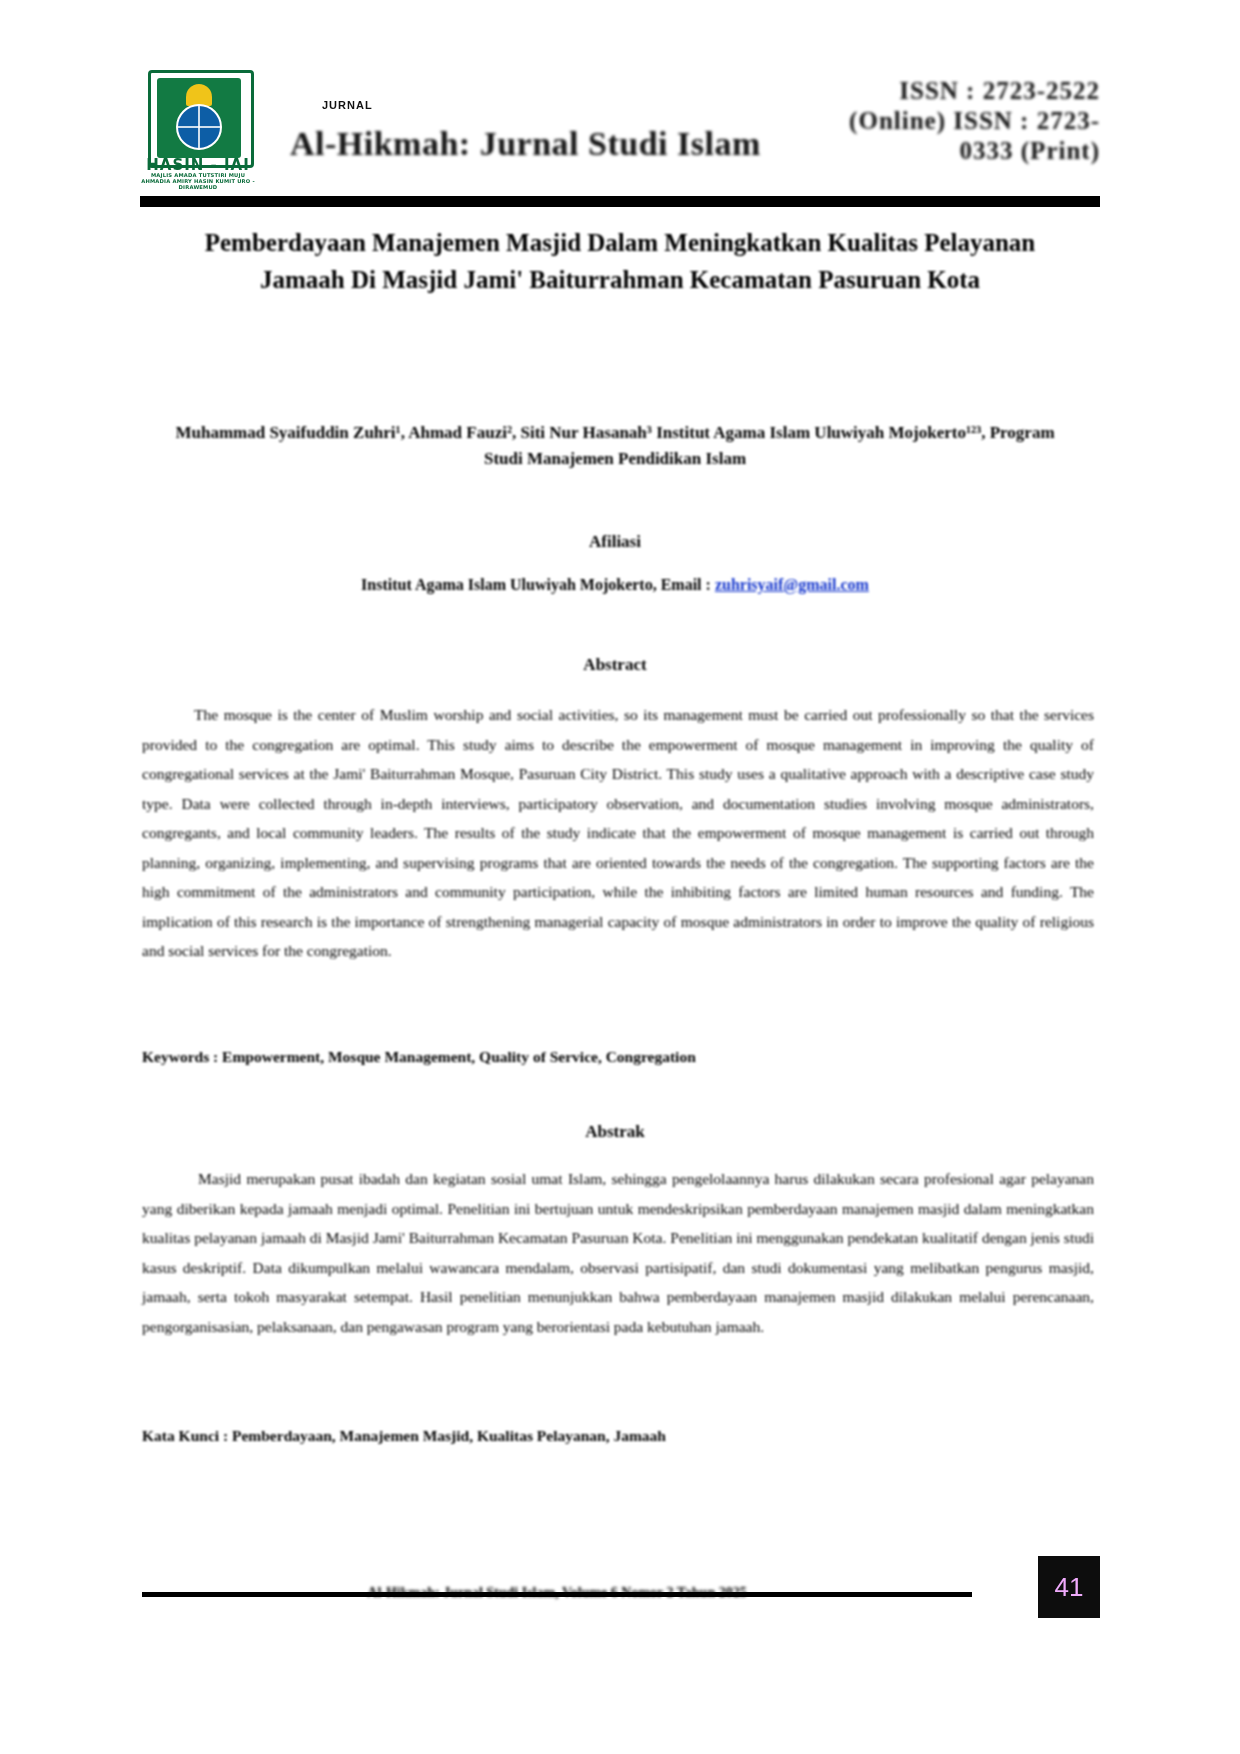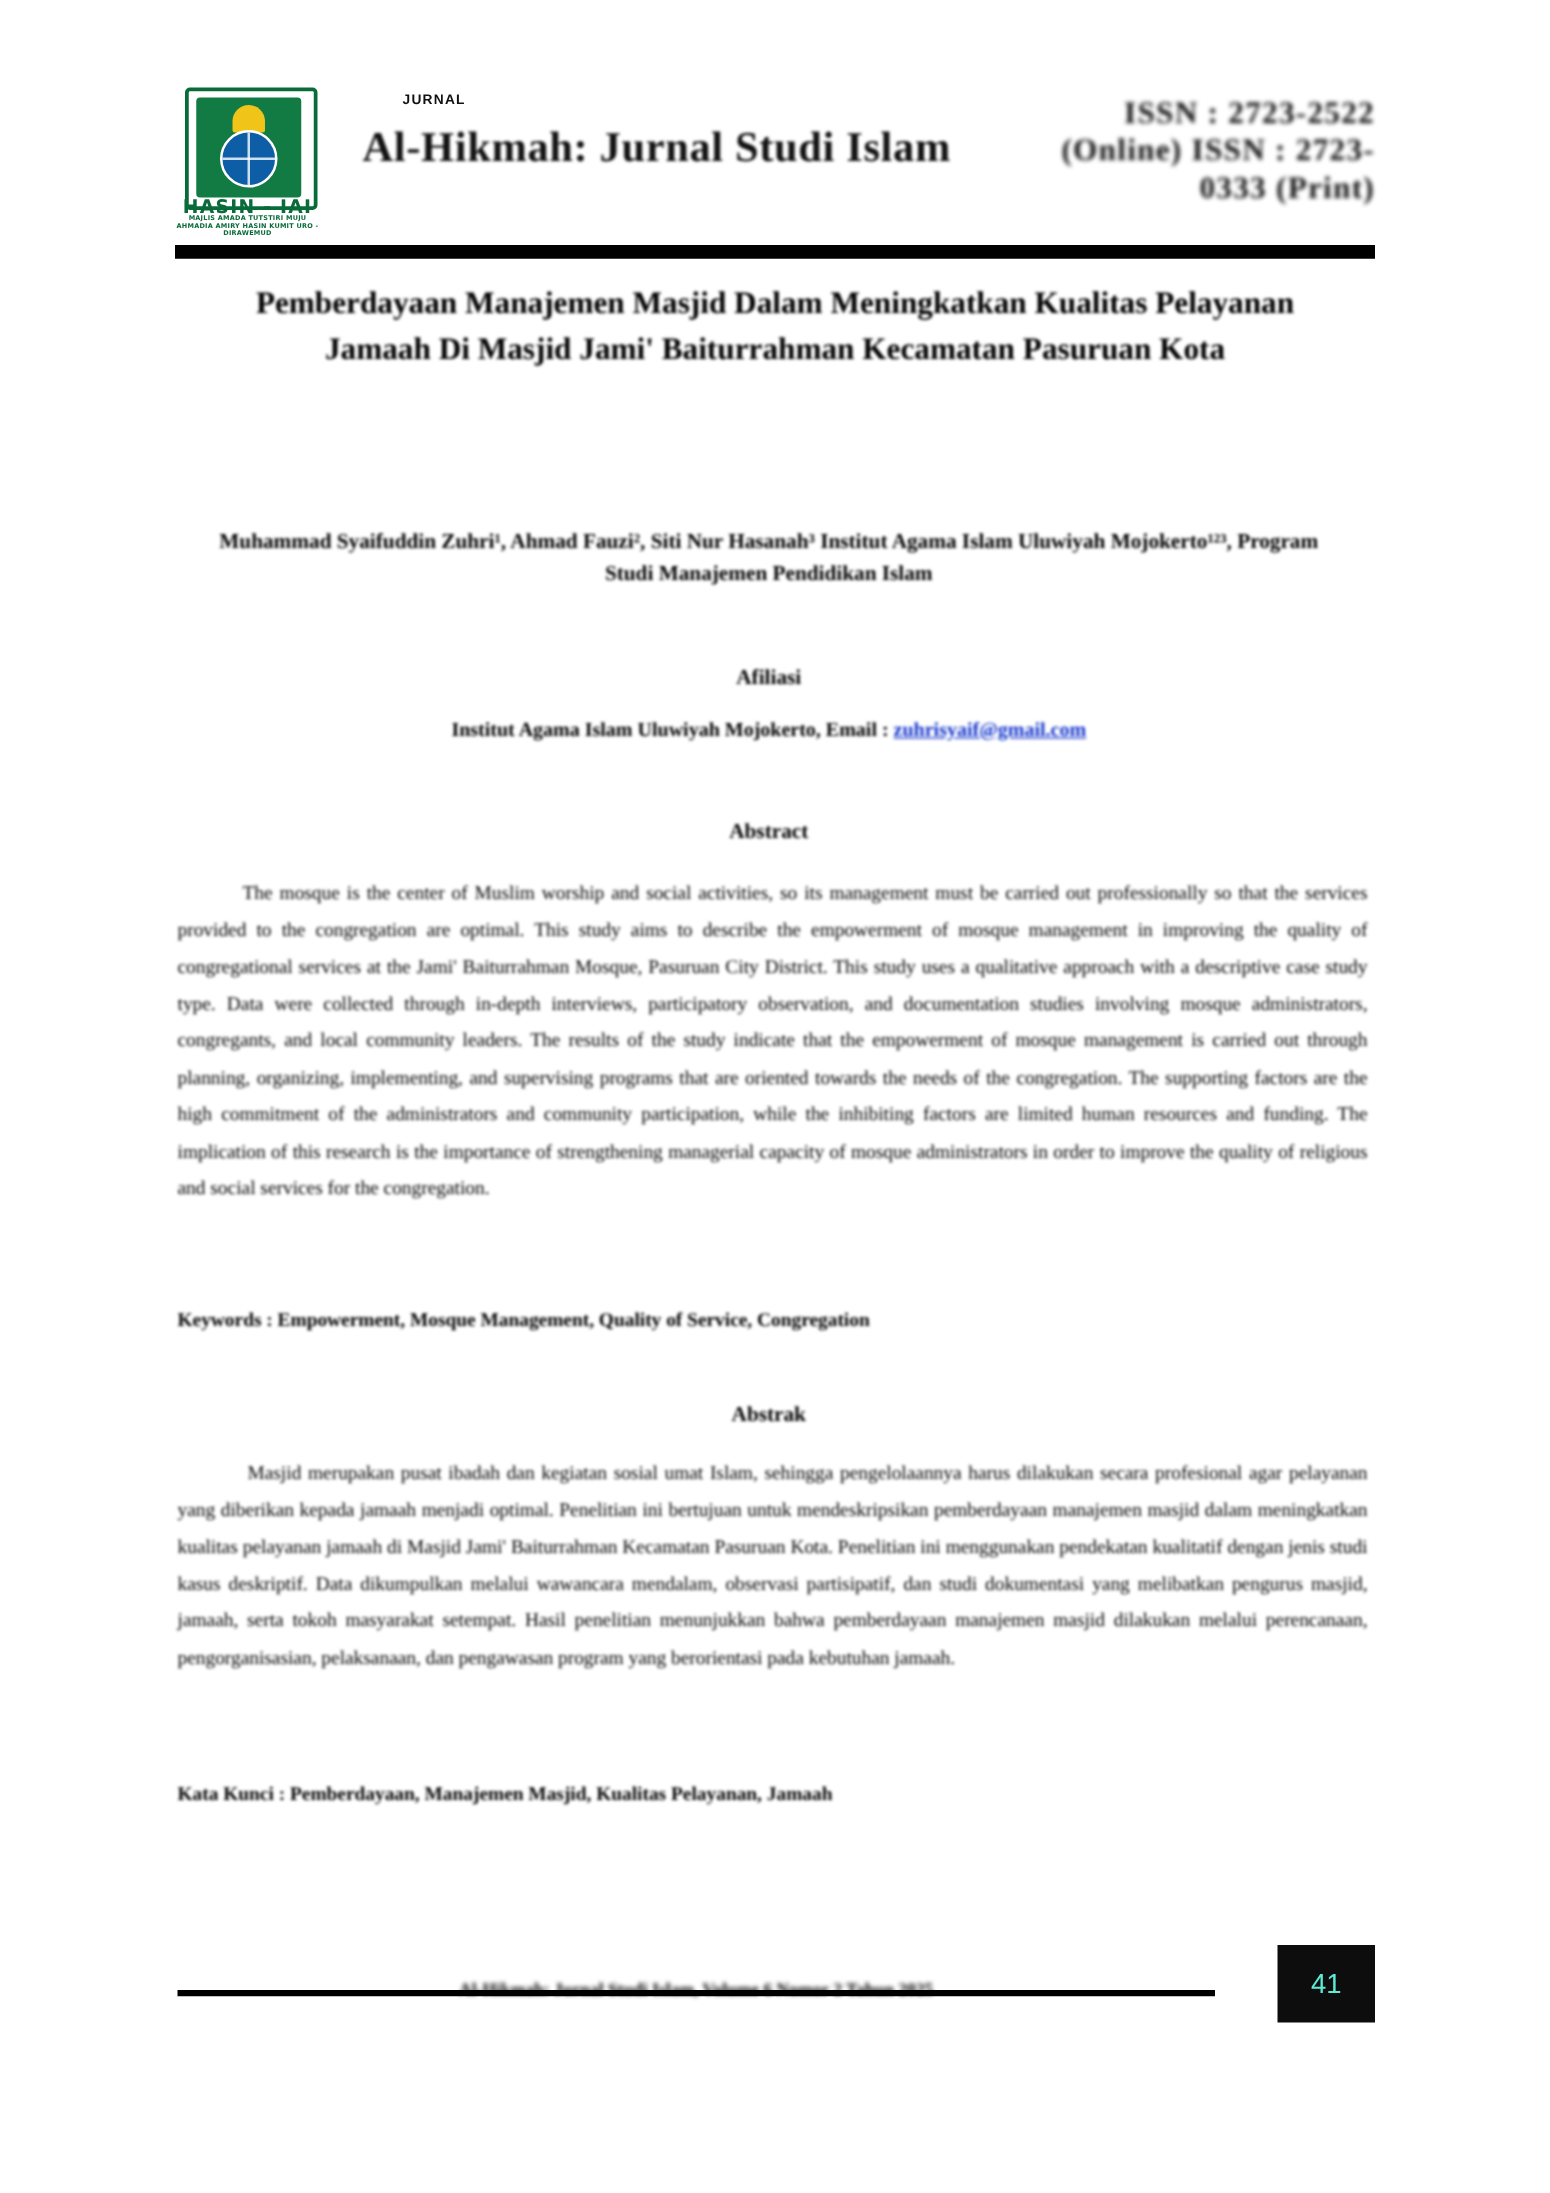--- a/index.html
+++ b/index.html
@@ -117,20 +117,21 @@
     width: 520px;
   }
   .journal-kicker {
     font-family: "Liberation Sans", sans-serif;
     font-size: 11px;
     font-weight: bold;
     letter-spacing: 1px;
     color: #111;
     margin-left: 32px;
     filter: blur(0.6px);
+    margin-top: 25px;
   }
   .journal-name {
     font-family: "Liberation Serif", serif;
     font-size: 34px;
     font-weight: bold;
     letter-spacing: .5px;
     margin-top: 14px;
     margin-left: 0;
     color: #111;
     filter: blur(1.4px);
@@ -297,29 +298,29 @@
     font-family: "Liberation Serif", serif;
     font-size: 14px;
     font-weight: bold;
     color: #000;
     filter: blur(1.5px);
   }
   .page-num-box {
     position: absolute;
     right: 140px;
     top: 1556px;
-    width: 78px;
+    width: 62px;
     height: 62px;
     background: #0d0d0d;
-    color: #5eead4;
+    color: #f0abfc;
     display: flex;
     align-items: center;
     justify-content: center;
     font-family: "Liberation Sans", sans-serif;
-    font-size: 22px;
+    font-size: 26px;
   }
 </style>
 </head>
 <body>
 
 <div class="page">
 
   <div class="masthead">
 
     <div class="logo">

